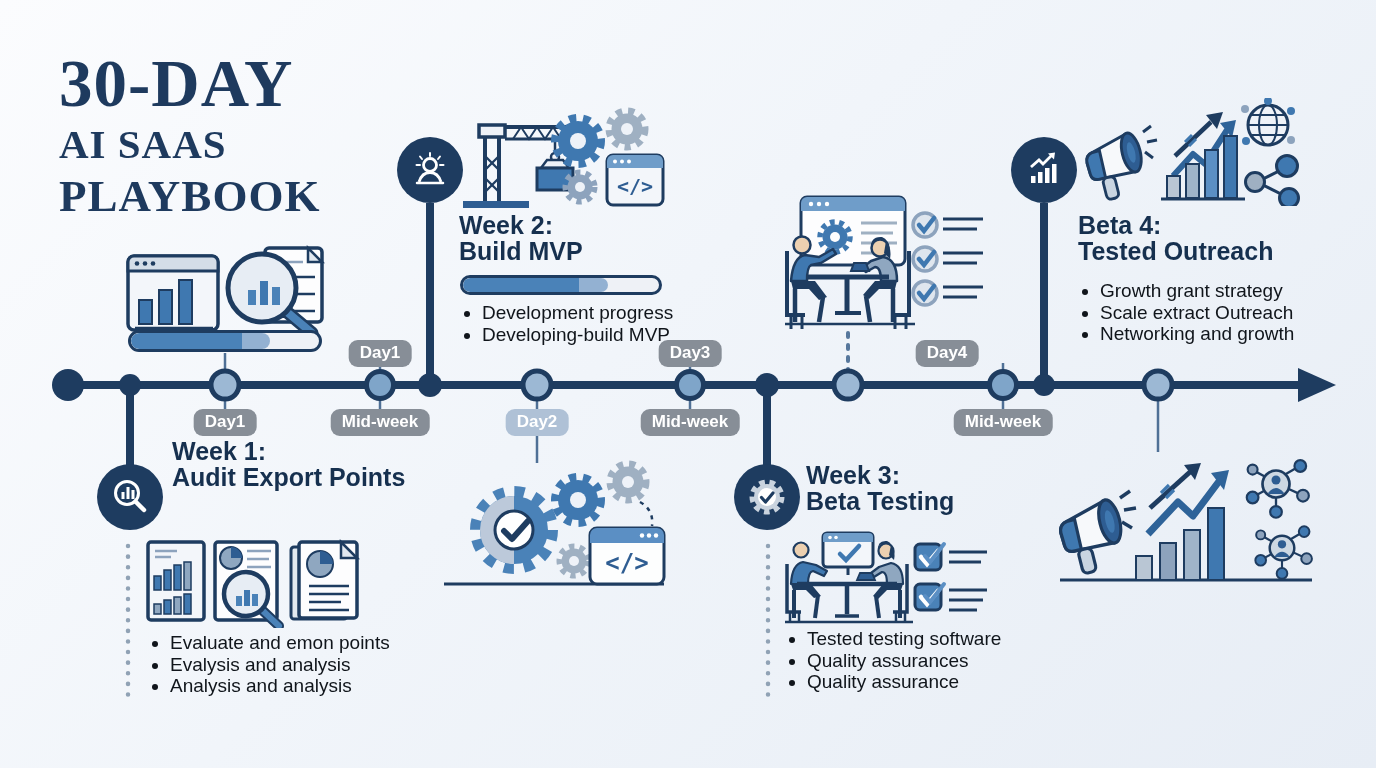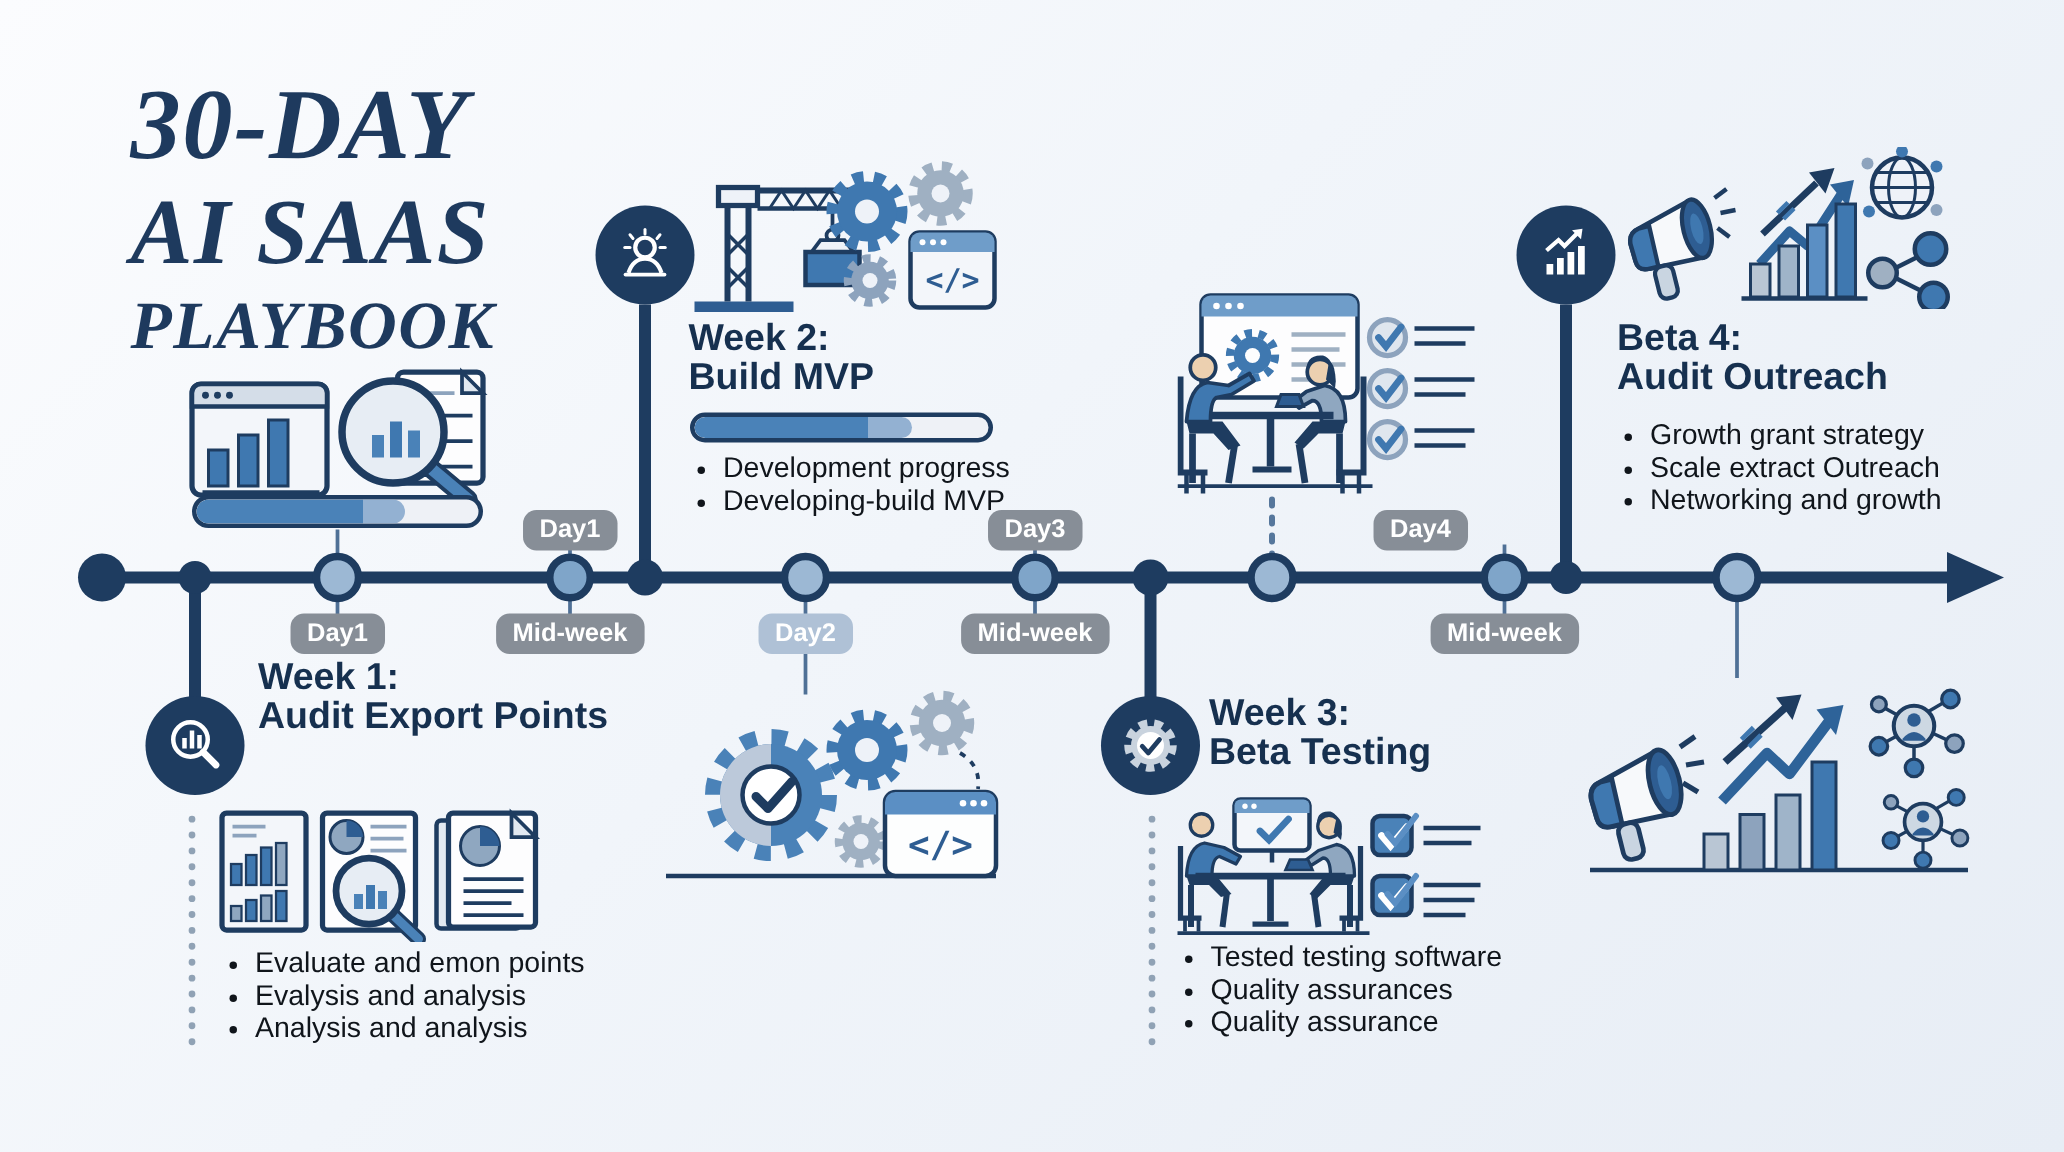--- a/index.html
+++ b/index.html
@@ -1,23 +1,23 @@
 <!DOCTYPE html>
 <html><head>
 <meta charset="utf-8">
 <style>
   html,body{margin:0;padding:0;}
   body{font-family:"Liberation Sans",sans-serif;}
   #canvas{position:relative;width:1376px;height:768px;overflow:hidden;
     background:linear-gradient(135deg,#fbfcfe 0%,#f1f5fa 45%,#e7edf5 100%);}
   
-  #main-title{position:absolute;left:87px;top:50px;color:#1e3a5e;
-    font-family:"Liberation Serif",serif;font-weight:700;line-height:1;font-style:italic;}
+  #main-title{position:absolute;left:59px;top:50px;color:#1e3a5e;
+    font-family:"Liberation Serif",serif;font-weight:700;line-height:1;}
   #main-title .t1{display:block;font-size:67px;letter-spacing:1px;}
-  #main-title .t2{display:block;font-size:62px;margin-top:7px;letter-spacing:1px;}
+  #main-title .t2{display:block;font-size:41px;margin-top:7px;letter-spacing:1px;}
   #main-title .t3{display:block;font-size:45px;margin-top:9px;letter-spacing:1px;}
   
   .week-heading{position:absolute;color:#16304f;font-weight:700;font-size:25px;line-height:1.04;}
   .week-heading span{display:block;}
   
   .bullets{position:absolute;margin:0;padding-left:21px;list-style:disc;
     font-size:19px;line-height:21.5px;color:#10151b;}
   .bullets li::marker{color:#10151b;}
   
   .badge{position:absolute;transform:translateX(-50%);background:#878e97;color:#ffffff;
@@ -358,21 +358,21 @@
   <div class="week-heading" style="left:459px;top:212px">
     <span>Week 2:</span>
     <span>Build MVP</span>
   </div>
   <div class="week-heading" style="left:806px;top:462px">
     <span>Week 3:</span>
     <span>Beta Testing</span>
   </div>
   <div class="week-heading" style="left:1078px;top:212px">
     <span>Beta 4:</span>
-    <span>Audit Outreach</span>
+    <span>Tested Outreach</span>
   </div>
 
   <div class="pbar" style="left:460px;top:275px;width:202px;height:20px">
     <div class="pfill" style="width: 74%;"></div>
   </div>
 
   <ul class="bullets" style="left:149px;top:632px">
     <li>Evaluate and emon points</li>
     <li>Evalysis and analysis</li>
     <li>Analysis and analysis</li>

